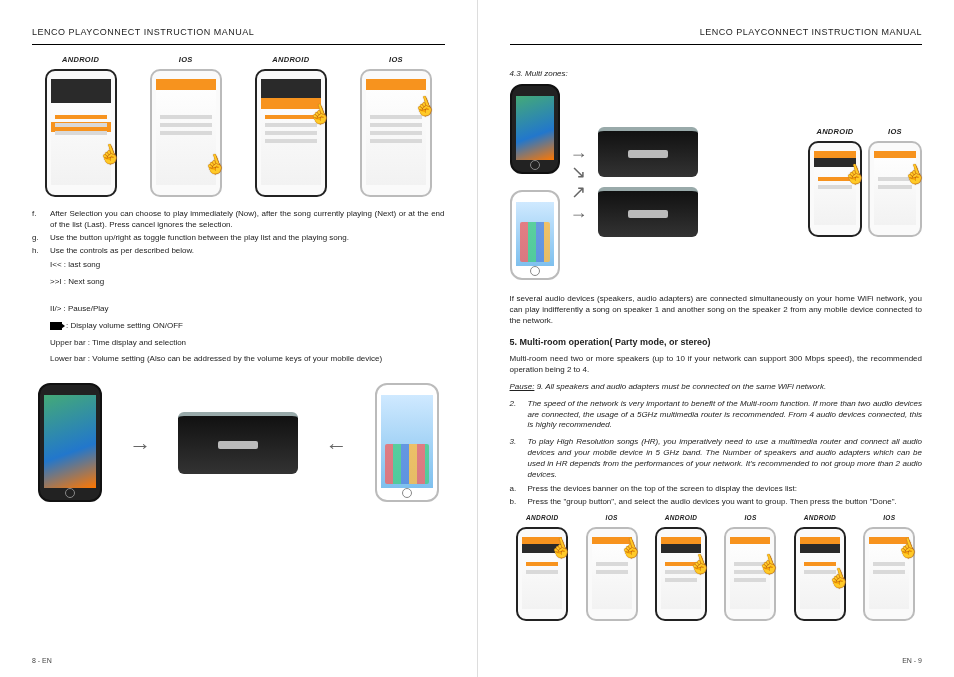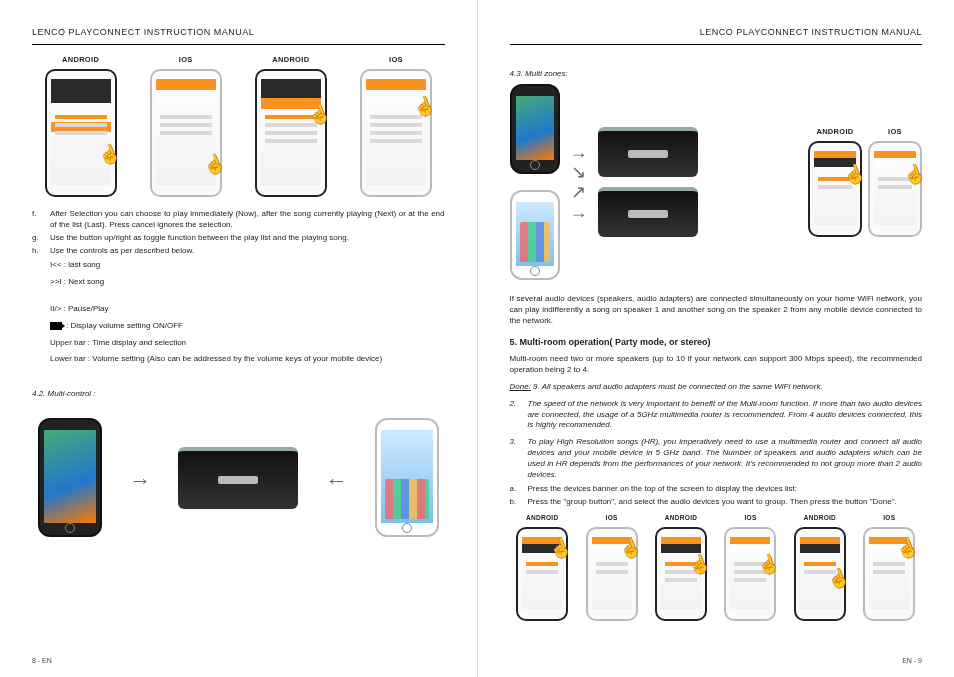--- a/index.html
+++ b/index.html
@@ -4,21 +4,21 @@
 <style>
   html,body{margin:0;padding:0;background:#eee;font-family:Helvetica,Arial,sans-serif;color:#222;}
   .spread{display:flex;width:954px;height:677px;margin:0 auto;background:#fff;box-shadow:0 2px 10px rgba(0,0,0,.2);}
   .page{flex:1;position:relative;padding:26px 32px 22px 32px;box-sizing:border-box;font-size:8px;line-height:1.35;}
   .page.left{border-right:1px solid #ddd;}
   .running-head{font-family:Impact,'Arial Narrow',sans-serif;letter-spacing:.5px;font-size:9px;text-transform:uppercase;margin-bottom:6px;}
   .page.right .running-head{text-align:right;}
   .hr{height:1px;background:#000;margin:0 0 10px 0;}
   .row-imgs{display:flex;justify-content:space-between;gap:8px;margin:4px 0 12px 0;}
   .col-img{flex:1;text-align:center;}
-  .os-label{font-weight:700;font-size:7.5px;letter-spacing:.3px;margin-bottom:4px;}
+  .os-label{font-weight:700;font-size:7.5px;letter-spacing:.3px;margin-bottom:4px;font-style:italic;}
   .phone{width:72px;height:128px;margin:0 auto;border:2px solid #222;border-radius:10px;background:#fafafa;position:relative;box-sizing:border-box;}
   .phone.ios{border-color:#bbb;}
   .phone .screen{position:absolute;inset:8px 4px 10px 4px;background:linear-gradient(#fff,#f2f2f2);}
   .phone.android .screen::before{content:"";position:absolute;top:0;left:0;right:0;height:22%;background:#2a2a2a;}
   .phone .screen .bar{position:absolute;left:0;right:0;height:10%;background:#f7931e;}
   .phone .screen .lines{position:absolute;left:4px;right:4px;top:30%;bottom:8px;}
   .phone .screen .lines span{display:block;height:4px;background:#d9d9d9;margin:4px 0;}
   .phone.android .screen .lines span:first-child{background:#f7931e;}
   .hand{position:absolute;width:22px;height:22px;right:-6px;bottom:30px;}
   .hand::before{content:"☝";display:block;font-size:18px;transform:rotate(-20deg);color:#e7b88c;text-shadow:0 0 1px #8a5a2a;}
@@ -144,21 +144,20 @@
 
       <div class="indent" style="margin-top:4px">
         <div>I&lt;&lt; : last song</div>
         <div style="margin-top:6px">&gt;&gt;I : Next song</div>
         <div style="margin-top:16px">II/&gt; : Pause/Play</div>
         <div style="margin-top:6px"><span class="vol-icon"></span><span>: Display volume setting ON/OFF</span></div>
         <div style="margin-top:6px">Upper bar : Time display and selection</div>
         <div style="margin-top:6px">Lower bar : Volume setting (Also can be addressed by the volume keys of your mobile device)</div>
       </div>
 
-      <div class="subhead">4.2. Multi-control :</div>
     </div>
 
     <div class="diagram">
       <div class="dev">
           <div class="scr"></div>
           <div class="homebtn"></div>
         </div>
       <div class="arrow">→</div>
       <div class="speaker"></div>
       <div class="arrow">←</div>
@@ -229,21 +228,21 @@
       </div>
     </div>
 
     <div class="body-text">
       <div>If several audio devices (speakers, audio adapters) are connected simultaneously on your home WiFi network, you can play indifferently a song on speaker 1 and another song on the speaker 2 from any mobile device connected to the network.</div>
 
       <div class="sec-title">5. Multi-room operation( Party mode, or stereo)</div>
       <div>Multi-room need two or more speakers (up to 10 if your network can support 300 Mbps speed), the recommended operation being 2 to 4.</div>
 
       <div class="note-row" style="margin-top:6px">
-        <span class="underline">Done:</span>
+        <span class="underline">Pause:</span>
         <span> </span><span>9. All speakers and audio adapters must be connected on the same WiFi network.</span>
       </div>
 
       <div class="li note-row" style="margin-top:6px">
           <span class="mk">2.</span>
           <span>The speed of the network is very important to benefit of the Multi-room function. If more than two audio devices are connected, the usage of a 5GHz multimedia router is recommended. From 4 audio devices connected, this is highly recommended.</span>
         </div>
       <div class="li note-row" style="margin-top:6px">
           <span class="mk">3.</span>
           <span>To play High Resolution songs (HR), you imperatively need to use a multimedia router and connect all audio devices and your mobile device in 5 GHz band. The Number of speakers and audio adapters which can be used in HR depends from the performances of your network. It's recommended to not group more than 2 audio devices.</span>

